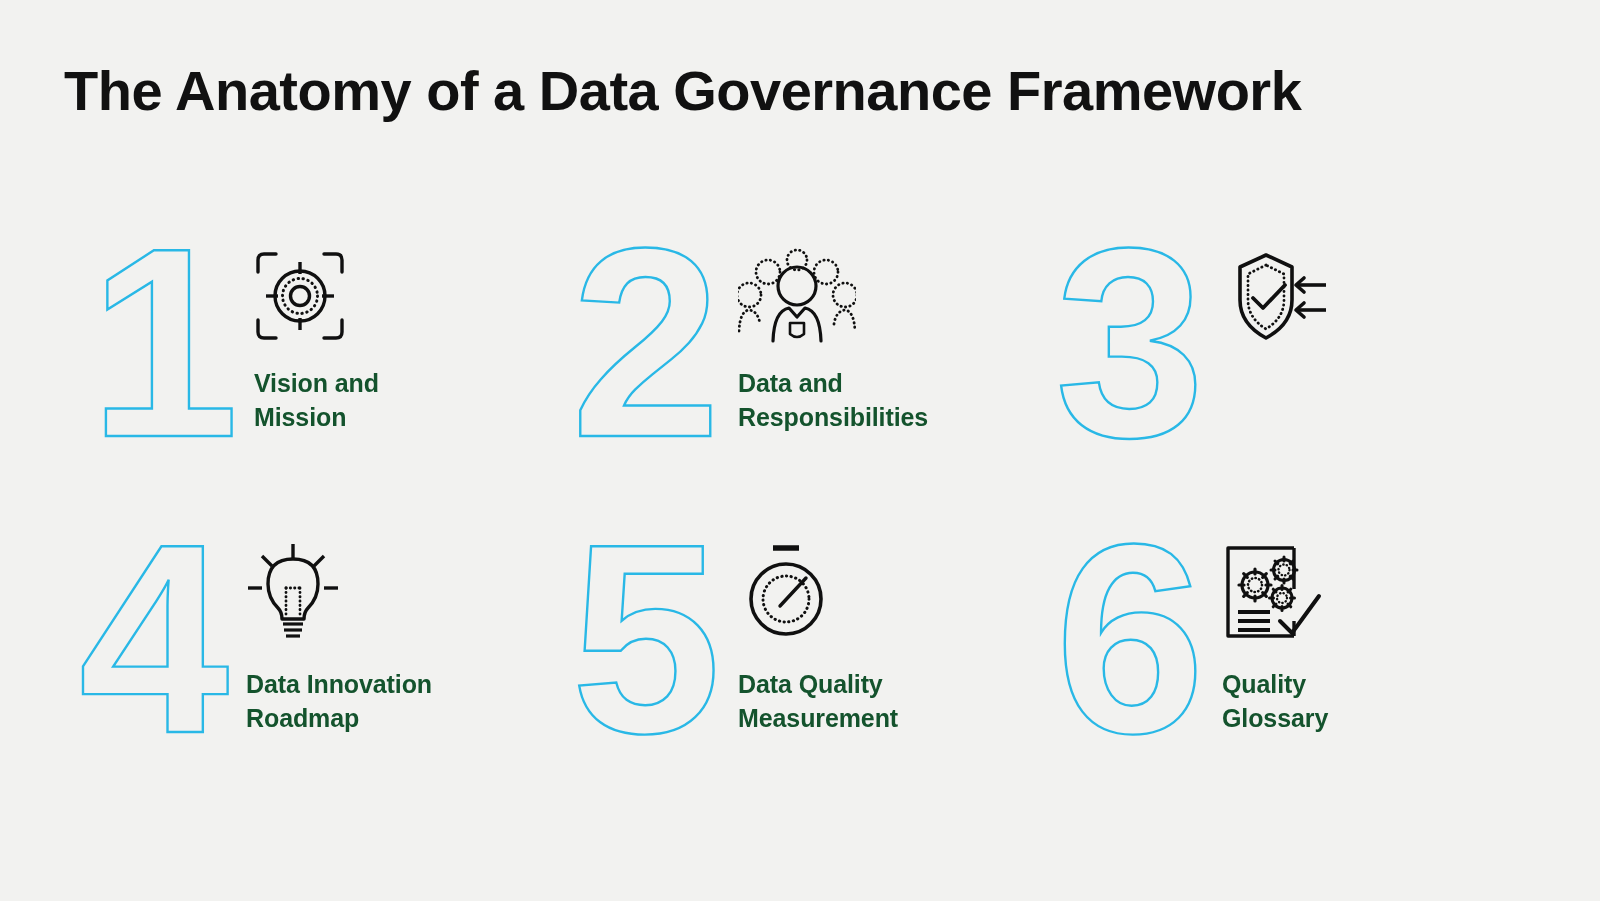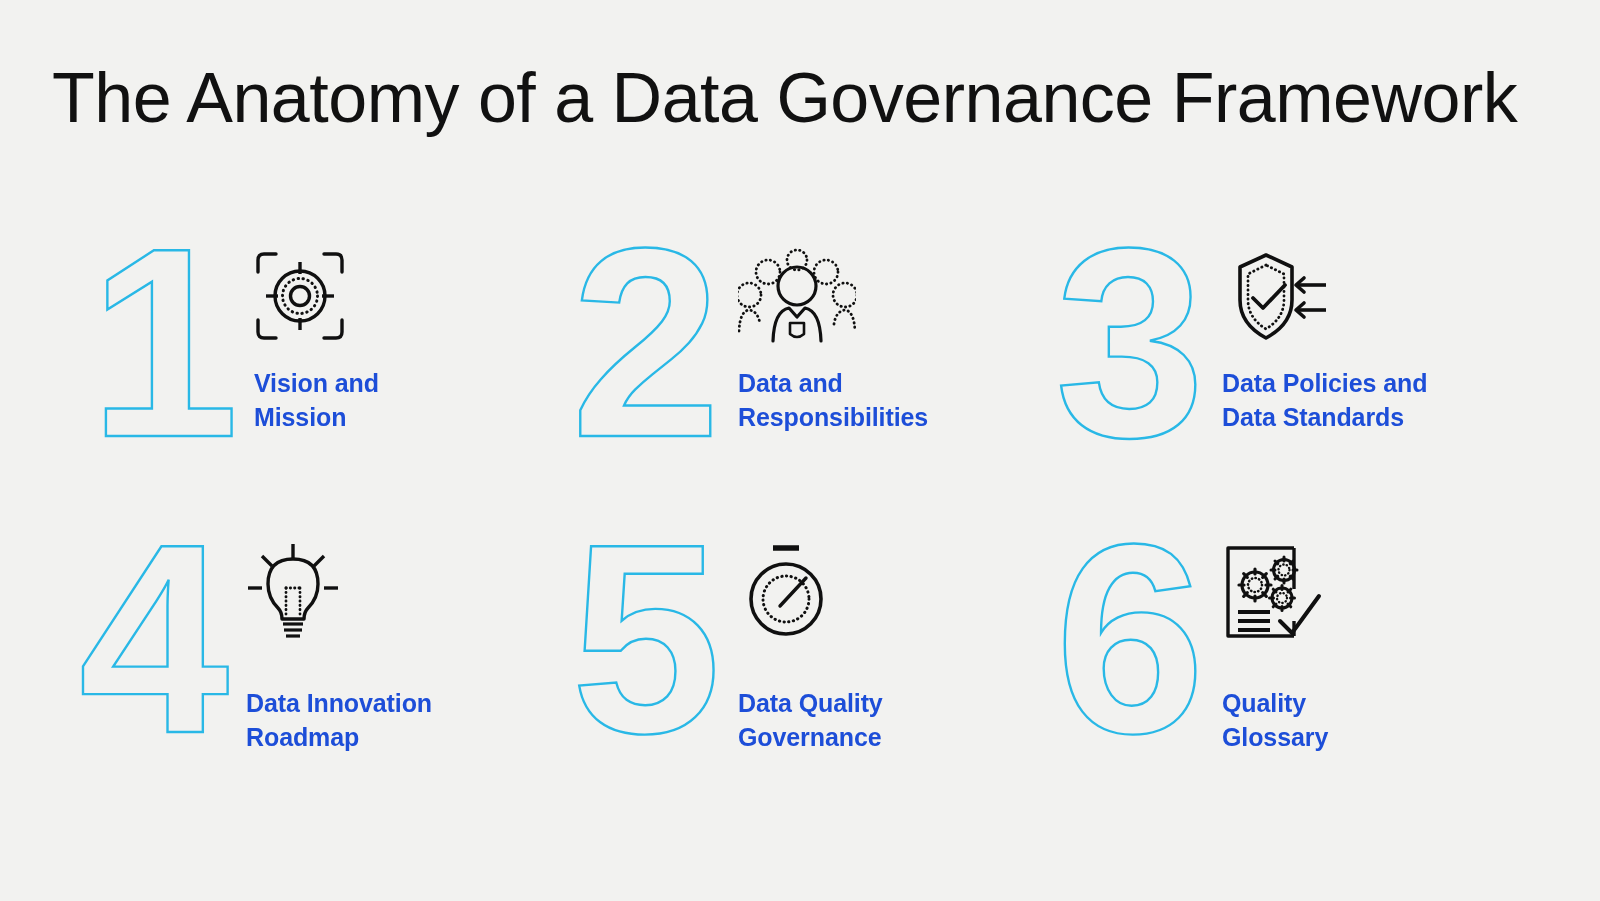--- a/index.html
+++ b/index.html
@@ -11,24 +11,24 @@
     overflow: hidden;
   }
   #canvas {
     position: relative;
     width: 1600px;
     height: 901px;
     background: #f2f2f0;
   }
   #page-title {
     position: absolute;
-    left: 52px;
+    left: 64px;
     top: 58px;
-    font-size: 70px;
-    font-weight: 400;
+    font-size: 56px;
+    font-weight: 700;
     letter-spacing: -0.5px;
     color: #111111;
     white-space: nowrap;
   }
   #grid {
     position: absolute;
     left: 64px;
     top: 236px;
     width: 1460px;
     display: grid;
@@ -64,32 +64,32 @@
     height: 104px;
     display: flex;
     align-items: center;
   }
   .icon-wrap svg { display: block; }
   .label {
     margin-top: 18px;
     font-size: 25px;
     font-weight: 700;
     line-height: 1.37;
-    color: #1d4ed8;
+    color: #14532d;
     letter-spacing: -0.1px;
     white-space: pre-line;
   }
   
   .item-1 .content { margin-left: 0px; }
   .item-2 .numeral { margin-left: 6px; }
   .item-3 .numeral { margin-left: 4px; }
   .item-4 .numeral { margin-left: 0px; }
   .item-5 .numeral { margin-left: 6px; }
   .item-6 .numeral { margin-left: 4px; }
-  .item-4 .label, .item-5 .label, .item-6 .label { margin-top: 42px; }
+  .item-4 .label, .item-5 .label, .item-6 .label { margin-top: 23px; }
 </style>
 </head>
 <body style="background: rgb(242, 242, 240);">
 
 <div id="canvas" style="background: rgb(242, 242, 240);">
 
   <h1 id="page-title">The Anatomy of a Data Governance Framework</h1>
 
   <div id="grid">
 
@@ -171,22 +171,20 @@
             <path d="M44 17 L26 26 V52 Q26 70 44 81 Q62 70 62 52 V26 Z" stroke-width="2.8" stroke-dasharray="0.3 4.2" stroke-linecap="round" stroke-linejoin="round"></path>
 
             <path d="M31 50 L41 60 L63 37" stroke-width="3.8" stroke-linecap="round" stroke-linejoin="round"></path>
 
             <path d="M104 37 H74" stroke-width="3.6" stroke-linecap="butt"></path>
             <path d="M82 30 L74 37 L82 44" stroke-width="3.6" stroke-linecap="round" stroke-linejoin="round"></path>
             <path d="M104 62 H74" stroke-width="3.6" stroke-linecap="butt"></path>
             <path d="M82 55 L74 62 L82 69" stroke-width="3.6" stroke-linecap="round" stroke-linejoin="round"></path>
           </svg>
         </div>
-        <div class="label">Data Policies and
-Data Standards</div>
       </div>
     </div>
 
     <div class="item item-4">
       <div class="numeral">
         <svg viewBox="0 0 180 230" width="180" height="230" aria-hidden="true">
           <text x="90" y="200" text-anchor="middle" stroke="#29b8e6">4</text>
         </svg>
       </div>
       <div class="content">
@@ -228,21 +226,21 @@
             <line x1="35" y1="6" x2="61" y2="6" stroke-width="5.5" stroke-linecap="butt"></line>
 
             <circle cx="48" cy="57" r="35"></circle>
 
             <circle cx="48" cy="57" r="23" stroke-width="3" stroke-dasharray="0.3 4.4" stroke-linecap="round"></circle>
 
             <line x1="42" y1="64" x2="68" y2="36" stroke-width="3.4" stroke-linecap="round"></line>
           </svg>
         </div>
         <div class="label">Data Quality
-Governance</div>
+Measurement</div>
       </div>
     </div>
 
     <div class="item item-6">
       <div class="numeral">
         <svg viewBox="0 0 180 230" width="180" height="230" aria-hidden="true">
           <text x="90" y="200" text-anchor="middle" stroke="#29b8e6">6</text>
         </svg>
       </div>
       <div class="content">

